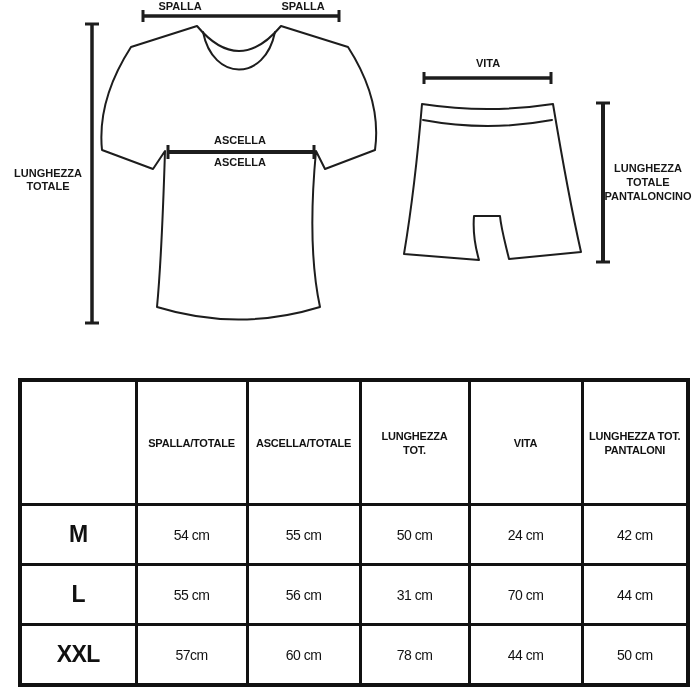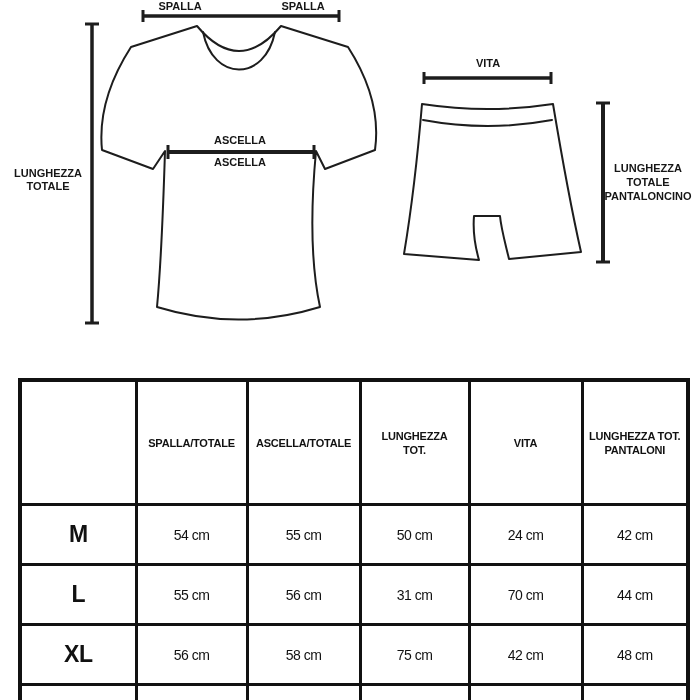--- a/index.html
+++ b/index.html
@@ -135,28 +135,20 @@
       </tr>
       <tr>
         <td class="sizecell">L</td>
         <td class="valcell">55 cm</td>
         <td class="valcell">56 cm</td>
         <td class="valcell">31 cm</td>
         <td class="valcell">70 cm</td>
         <td class="valcell">44 cm</td>
       </tr>
       <tr>
-        <td class="sizecell">XL</td>
-        <td class="valcell">56 cm</td>
-        <td class="valcell">58 cm</td>
-        <td class="valcell">75 cm</td>
-        <td class="valcell">42 cm</td>
-        <td class="valcell">48 cm</td>
-      </tr>
-      <tr>
         <td class="sizecell">XXL</td>
         <td class="valcell">57cm</td>
         <td class="valcell">60 cm</td>
         <td class="valcell">78 cm</td>
         <td class="valcell">44 cm</td>
         <td class="valcell">50 cm</td>
       </tr>
     </tbody>
   </table>
 

